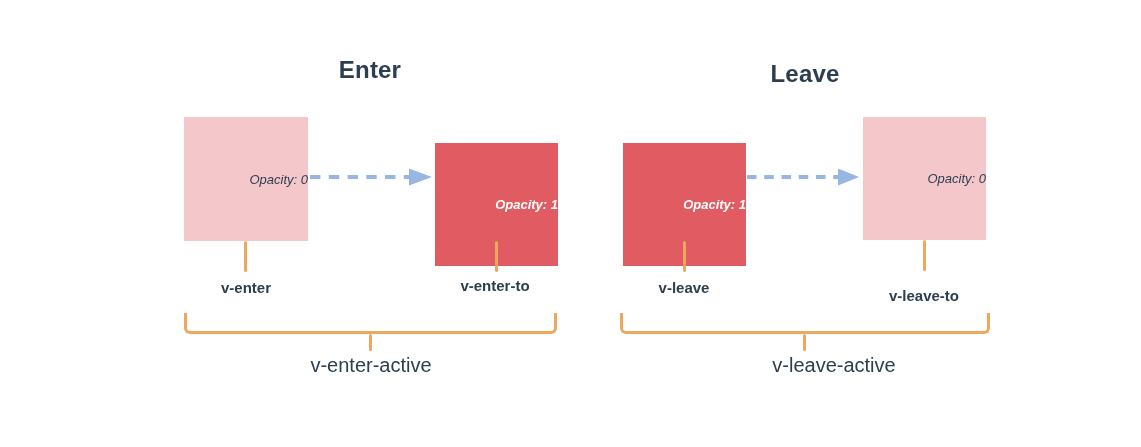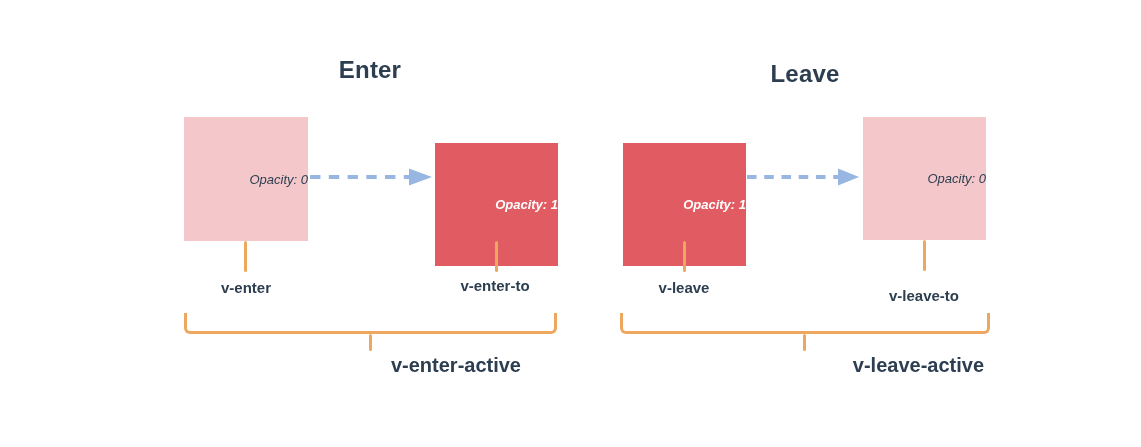--- a/index.html
+++ b/index.html
@@ -73,23 +73,23 @@
   }
   .stub {
     width: 3px;
     height: 17px;
     background: var(--bracket-orange);
     border-radius: 2px;
   }
   .active-label {
     width: 300px;
     font-size: 20px;
-    font-weight: 700;
+    font-weight: 400;
     color: var(--text-dark);
-    text-align: right;
+    text-align: center;
   }
 </style>
 </head>
 <body>
 
 <div class="canvas">
 
   <section>
     <div class="abs section-title" style="left:270px; top:56px; width:200px;">Enter</div>
 

